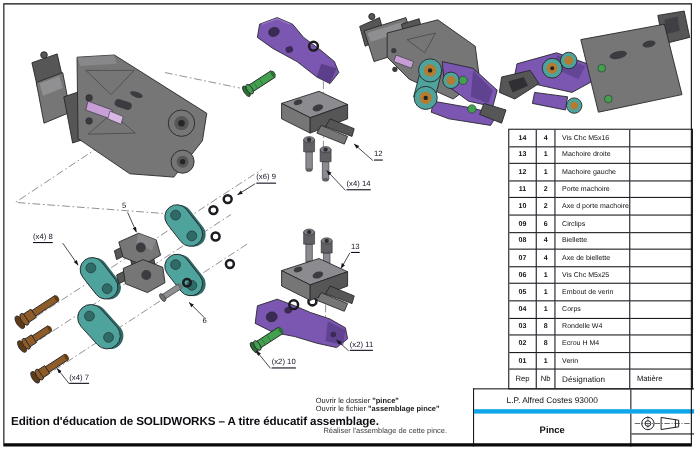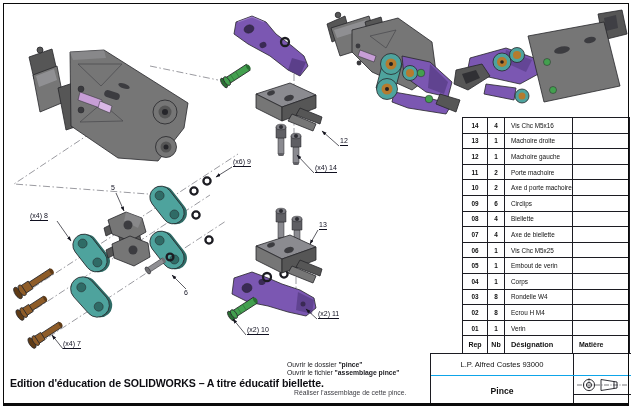--- a/index.html
+++ b/index.html
@@ -28,31 +28,31 @@
   .co{position:absolute;font-size:7px;line-height:8px;color:#101020;white-space:nowrap;}
   .co-u{border-bottom:1px solid #101020;padding-bottom:0px;}
   
   .bom{position:absolute;left:462px;top:117px;width:168px;height:237px;box-sizing:border-box;
        border:1.2px solid #1c1c22;display:grid;
        grid-template-columns:25px 17px 68px 1fr;
        grid-template-rows:repeat(14,1fr) 16.5px;font-size:6.4px;}
   .bom .c{border-right:1px solid #1c1c22;border-bottom:1px solid #1c1c22;display:flex;align-items:center;
           box-sizing:border-box;overflow:hidden;}
   .bom .c.last{border-right:none;}
-  .bom .hdr{border-bottom:none;font-weight:bold;}
+  .bom .hdr{border-bottom:none;font-weight:normal;}
   .bom .num{justify-content:center;font-weight:bold;}
   .bom .des{padding-left:6px;}
   .bom .hdr.rep{font-size:7px;justify-content:center;}
   .bom .hdr.nb{font-size:7px;justify-content:center;}
   .bom .hdr.des{font-size:7.4px;}
   .bom .hdr.mat{font-size:7px;padding-left:6px;}
   
   .tblock{position:absolute;left:430px;top:353px;width:201px;height:53px;box-sizing:border-box;
           border-top:1.2px solid #1c1c22;border-left:1.2px solid #1c1c22;display:flex;flex-direction:column;}
-  .tb-r1{height:22px;display:flex;box-sizing:border-box;border-bottom:1px solid #0ea5e9;justify-content:center;}
+  .tb-r1{height:22px;display:flex;box-sizing:border-box;border-bottom:4px solid #0ea5e9;justify-content:center;}
   .tb-r2{flex:1;display:flex;}
   .tb-school{width:143px;display:flex;align-items:center;justify-content:center;font-size:7.6px;box-sizing:border-box;border-right:1px solid #1c1c22;}
   .tb-e1{flex:1;}
   .tb-title{width:143px;display:flex;align-items:center;justify-content:center;font-weight:bold;font-size:8.6px;box-sizing:border-box;border-right:1px solid #1c1c22;text-align:right;}
   .tb-right{flex:1;display:flex;flex-direction:column;}
   .tb-sym{height:18px;border-bottom:1px solid #1c1c22;display:flex;align-items:center;justify-content:center;}
   .tb-e2{flex:1;}
   
   .foot-main{position:absolute;left:10px;top:377px;font-size:10.6px;font-weight:bold;color:#0d0d12;letter-spacing:-.1px;white-space:nowrap;}
   .note{position:absolute;font-size:6.8px;line-height:7.4px;color:#1a1a1f;white-space:nowrap;}
@@ -415,19 +415,19 @@
             <circle cx="13" cy="8" r="2.6" fill="none" stroke="#1c1c22" stroke-width=".9"></circle>
             <polygon points="25,2.5 41,5 41,11 25,13.5" fill="none" stroke="#1c1c22" stroke-width=".9"></polygon>
             <line x1="38" y1="4.5" x2="38" y2="11.5" stroke="#1c1c22" stroke-width=".9"></line>
           </svg>
         </div>
         <div class="tb-e2"></div>
       </div>
     </div>
   </div>
 
-  <div class="foot-main">Edition d'éducation de SOLIDWORKS – A titre éducatif biellette.</div>
+  <div class="foot-main">Edition d'éducation de SOLIDWORKS – A titre éducatif assemblage.</div>
   <div class="note n1"><span>Ouvrir le dossier </span><b>"pince"</b></div>
   <div class="note n2"><span>Ouvrir le fichier </span><b>"assemblage pince"</b></div>
   <div class="note n3">Réaliser l'assemblage de cette pince.</div>
 
   <div class="frame"></div>
 </div>
 
 </body></html>

